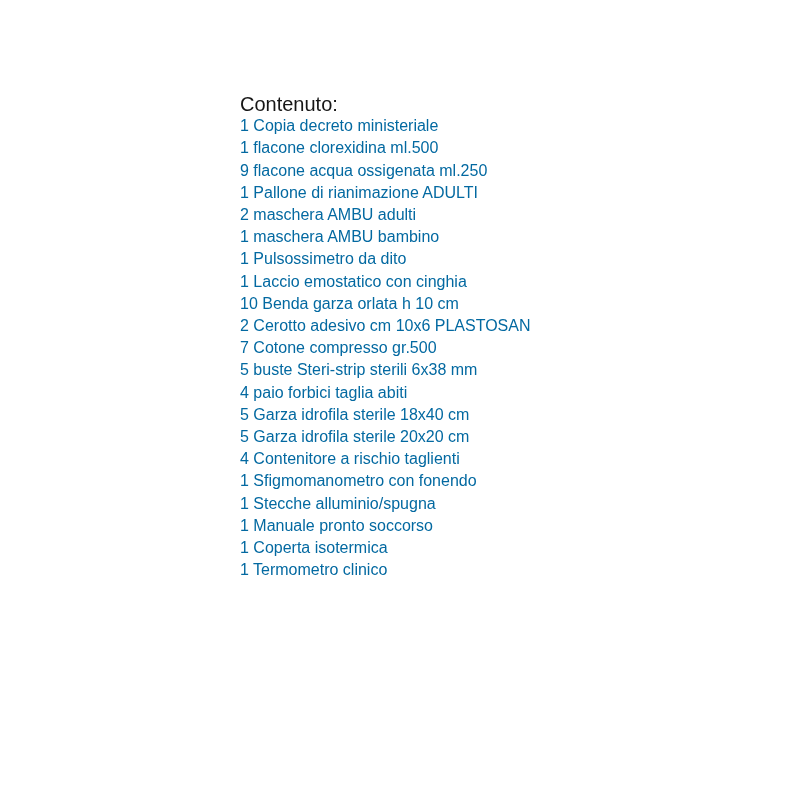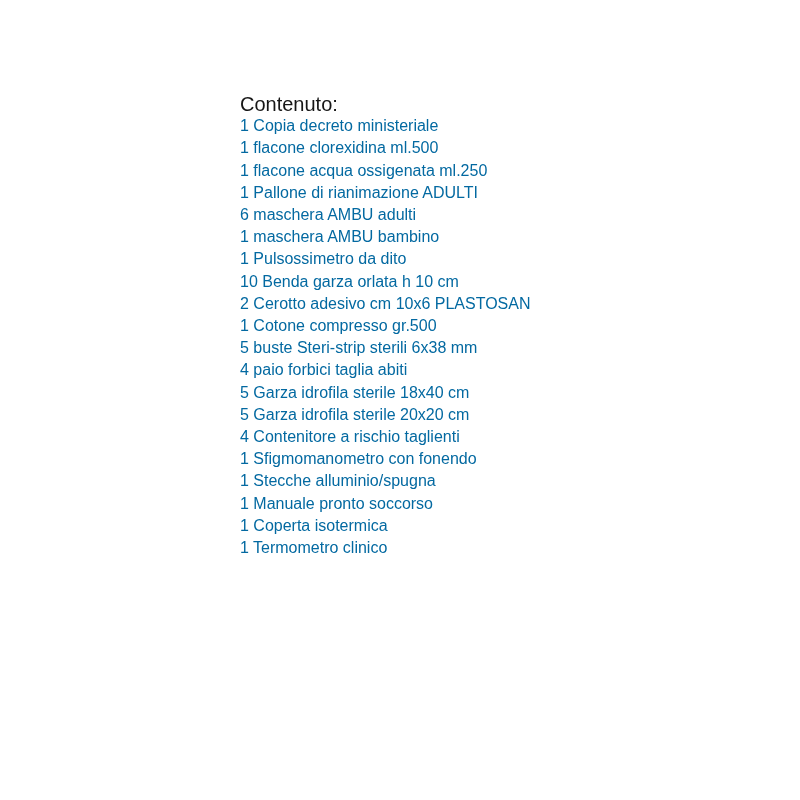--- a/index.html
+++ b/index.html
@@ -34,28 +34,29 @@
   }
 </style>
 </head>
 <body>
 
 <div class="content-block">
   <div class="doc-title">Contenuto:</div>
   <div class="doc-list">
       <div class="line">1 Copia decreto ministeriale</div>
       <div class="line">1 flacone clorexidina ml.500</div>
-      <div class="line">1 flacone acqua ossigenata ml.250</div>
+      <div class="line">9 flacone acqua ossigenata ml.250</div>
       <div class="line">1 Pallone di rianimazione ADULTI</div>
-      <div class="line">6 maschera AMBU adulti</div>
+      <div class="line">2 maschera AMBU adulti</div>
       <div class="line">1 maschera AMBU bambino</div>
       <div class="line">1 Pulsossimetro da dito</div>
+      <div class="line">1 Laccio emostatico con cinghia</div>
       <div class="line">10 Benda garza orlata h 10 cm</div>
       <div class="line">2 Cerotto adesivo cm 10x6 PLASTOSAN</div>
-      <div class="line">1 Cotone compresso gr.500</div>
+      <div class="line">7 Cotone compresso gr.500</div>
       <div class="line">5 buste Steri-strip sterili 6x38 mm</div>
       <div class="line">4 paio forbici taglia abiti</div>
       <div class="line">5 Garza idrofila sterile 18x40 cm</div>
       <div class="line">5 Garza idrofila sterile 20x20 cm</div>
       <div class="line">4 Contenitore a rischio taglienti</div>
       <div class="line">1 Sfigmomanometro con fonendo</div>
       <div class="line">1 Stecche alluminio/spugna</div>
       <div class="line">1 Manuale pronto soccorso</div>
       <div class="line">1 Coperta isotermica</div>
       <div class="line">1 Termometro clinico</div>

